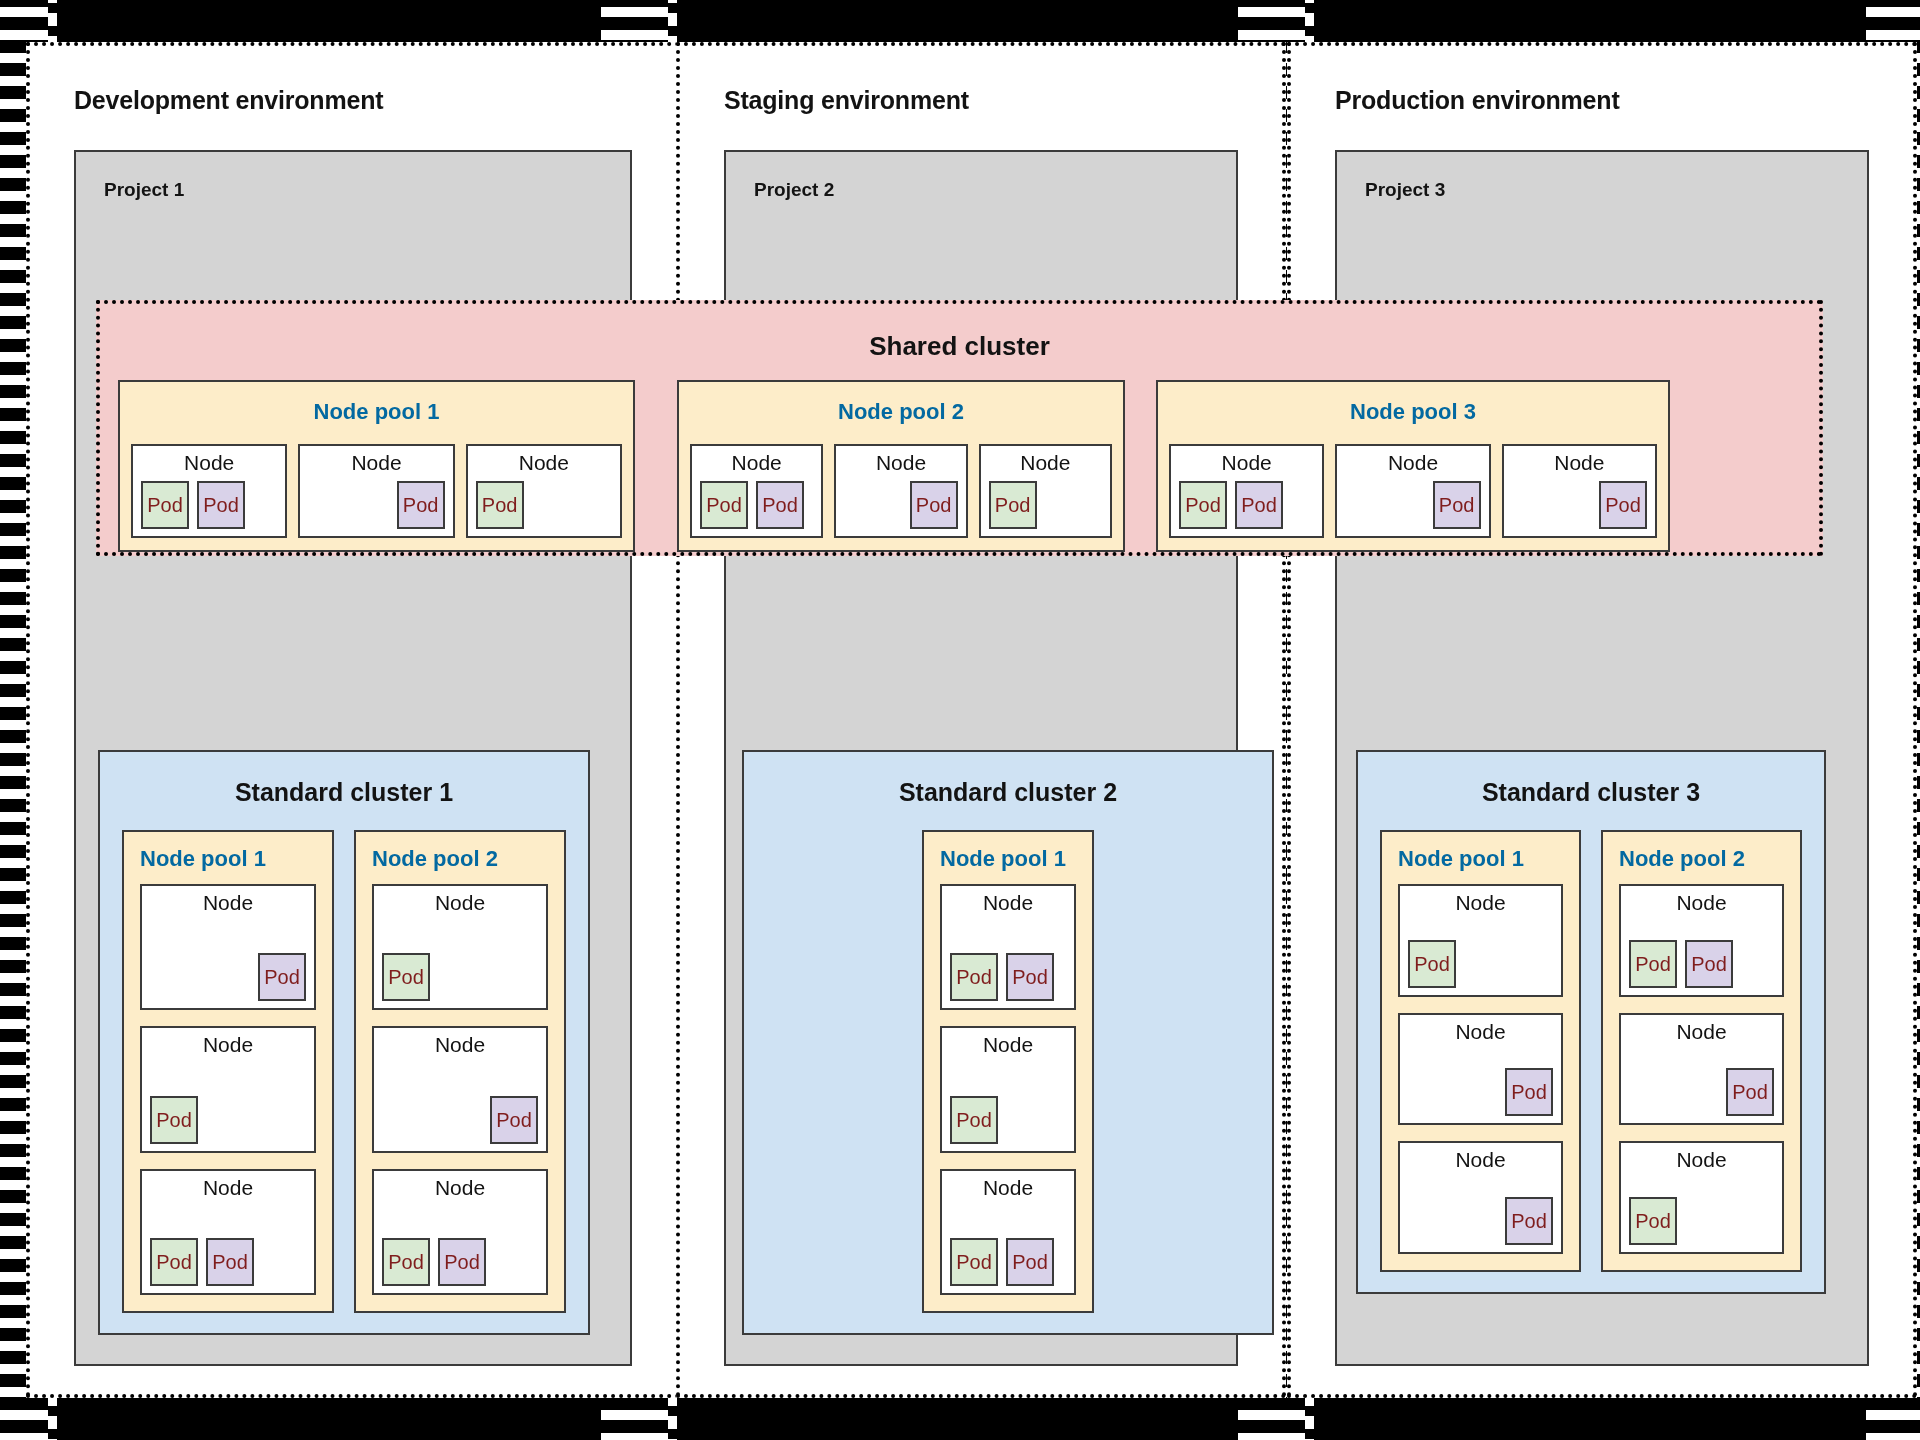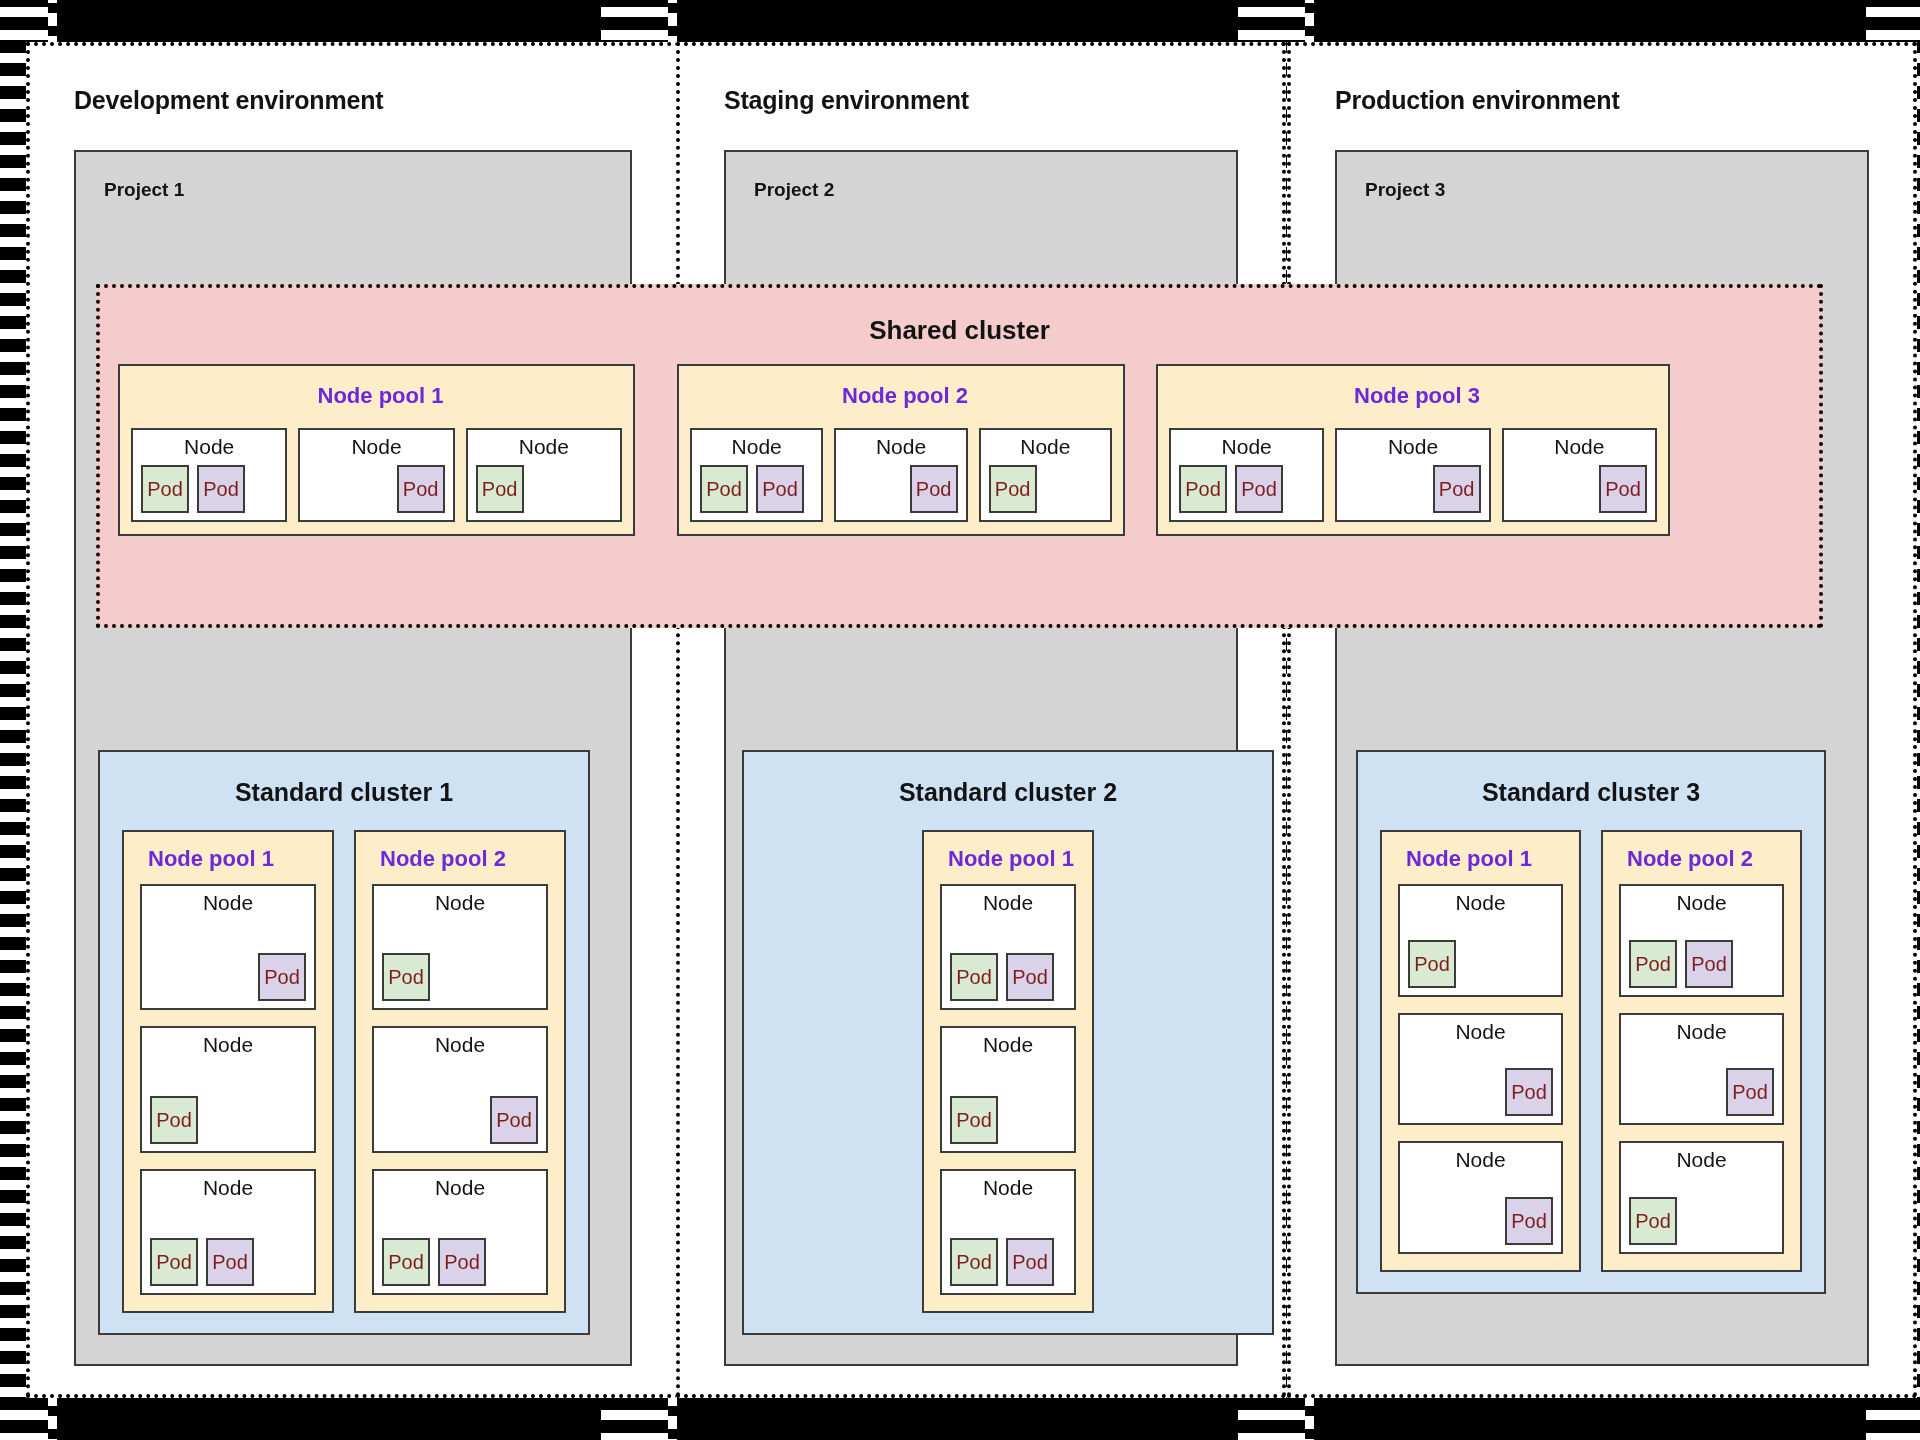--- a/index.html
+++ b/index.html
@@ -91,23 +91,23 @@
     font-size: 19px;
     font-weight: bold;
     color: #131313;
     white-space: nowrap;
   }
 
   
   #shared-cluster {
     position: absolute;
     left: 96px;
-    top: 284px;
+    top: 300px;
     width: 1727px;
-    height: 344px;
+    height: 256px;
     background: #f4cccc;
     border: 4px dotted #000000;
     z-index: 6;
     text-decoration: underline;
   }
   #shared-cluster-title {
     position: absolute;
     left: 0; right: 0;
     top: 27px;
     text-align: center;
@@ -124,23 +124,22 @@
 
   
   .pool {
     background: #fdedc9;
     border: 2px solid #3b3b3b;
     position: absolute;
   }
   .pool-title {
     font-size: 22px;
     font-weight: bold;
-    color: #6d28d9;
+    color: #0369a1;
     white-space: nowrap;
-    padding-left: 8px;
   }
   .pool-title.center { text-align: center; }
 
   
   .pool.shared { top: 0; height: 172px; }
   .pool.shared .pool-title { margin-top: 17px; }
   .pool.shared .node-row {
     position: absolute;
     left: 11px; right: 11px;
     bottom: 12px;

